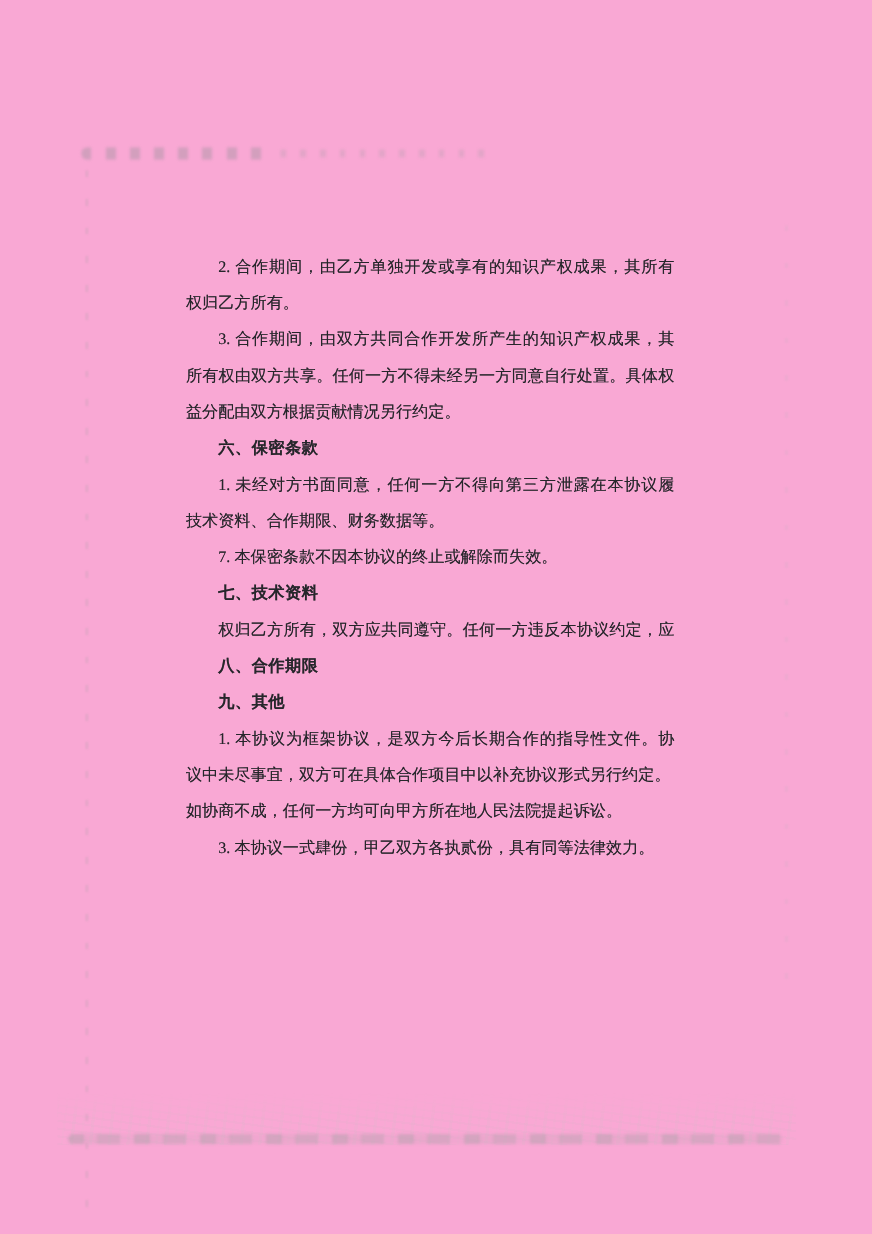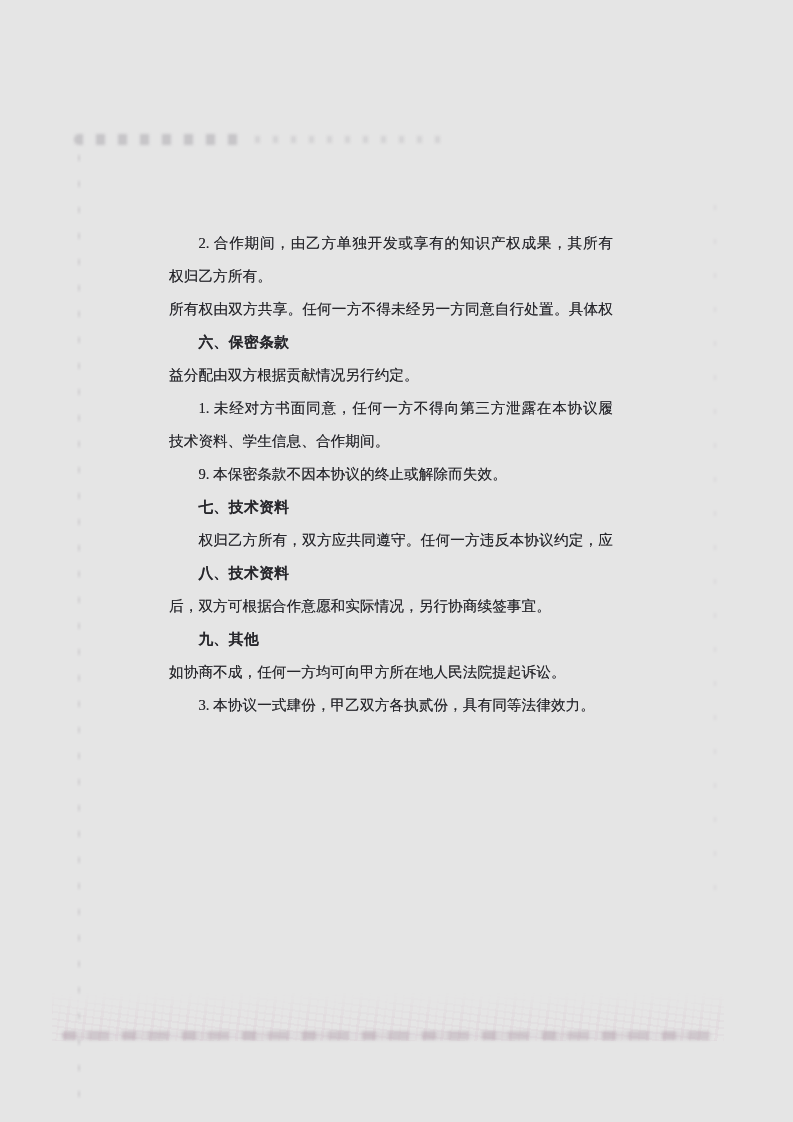--- a/index.html
+++ b/index.html
@@ -4,21 +4,21 @@
 <style>
   html, body { margin: 0; padding: 0; }
   body {
     width: 793px; height: 1122px;
     background: #ffffff;
     font-family: "Liberation Serif", serif;
   }
   #page {
     position: relative;
     width: 793px; height: 1122px;
-    background: #e5e5e5;
+    background: #f9a8d4;
     overflow: hidden;
   }
   
   #doc {
     position: absolute;
     left: 169px; top: 227px; width: 444px;
     font-size: 14.7px;
     line-height: 33px;
     color: #26262b;
   }
@@ -86,29 +86,31 @@
 <body>
 
 <div id="page">
   <div class="artifact smudge-a"></div>
   <div class="artifact smudge-b"></div>
   <div class="artifact vline-left"></div>
   <div class="artifact vline-right"></div>
   <div id="doc">
       <div class="line indent just">2. 合作期间，由乙方单独开发或享有的知识产权成果，其所有</div>
       <div class="line">权归乙方所有。</div>
+      <div class="line indent just">3. 合作期间，由双方共同合作开发所产生的知识产权成果，其</div>
       <div class="line just">所有权由双方共享。任何一方不得未经另一方同意自行处置。具体权</div>
+      <div class="line">益分配由双方根据贡献情况另行约定。</div>
       <div class="line head">六、保密条款</div>
-      <div class="line">益分配由双方根据贡献情况另行约定。</div>
       <div class="line indent just">1. 未经对方书面同意，任何一方不得向第三方泄露在本协议履</div>
-      <div class="line">技术资料、学生信息、合作期间。</div>
-      <div class="line indent">9. 本保密条款不因本协议的终止或解除而失效。</div>
+      <div class="line">技术资料、合作期限、财务数据等。</div>
+      <div class="line indent">7. 本保密条款不因本协议的终止或解除而失效。</div>
       <div class="line head">七、技术资料</div>
       <div class="line indent just">权归乙方所有，双方应共同遵守。任何一方违反本协议约定，应</div>
-      <div class="line head">八、技术资料</div>
-      <div class="line">后，双方可根据合作意愿和实际情况，另行协商续签事宜。</div>
+      <div class="line head">八、合作期限</div>
       <div class="line head">九、其他</div>
+      <div class="line indent just">1. 本协议为框架协议，是双方今后长期合作的指导性文件。协</div>
+      <div class="line">议中未尽事宜，双方可在具体合作项目中以补充协议形式另行约定。</div>
       <div class="line">如协商不成，任何一方均可向甲方所在地人民法院提起诉讼。</div>
       <div class="line indent">3. 本协议一式肆份，甲乙双方各执贰份，具有同等法律效力。</div>
     </div>
   <div class="artifact noise-band"></div>
   <div class="artifact noise-edge"></div>
 </div>
 
 </body></html>

